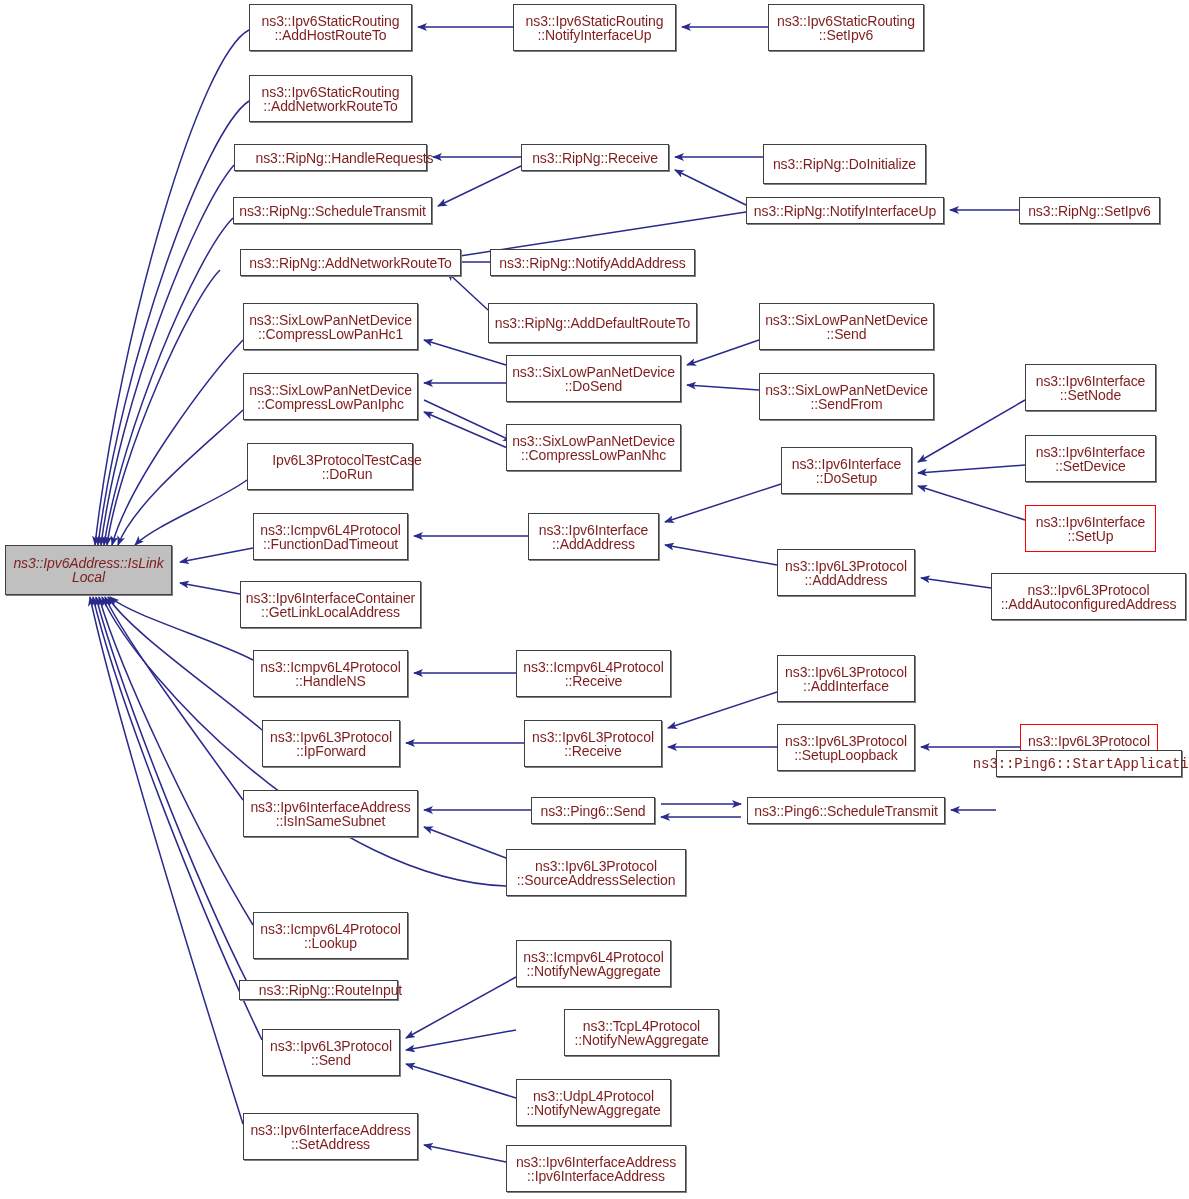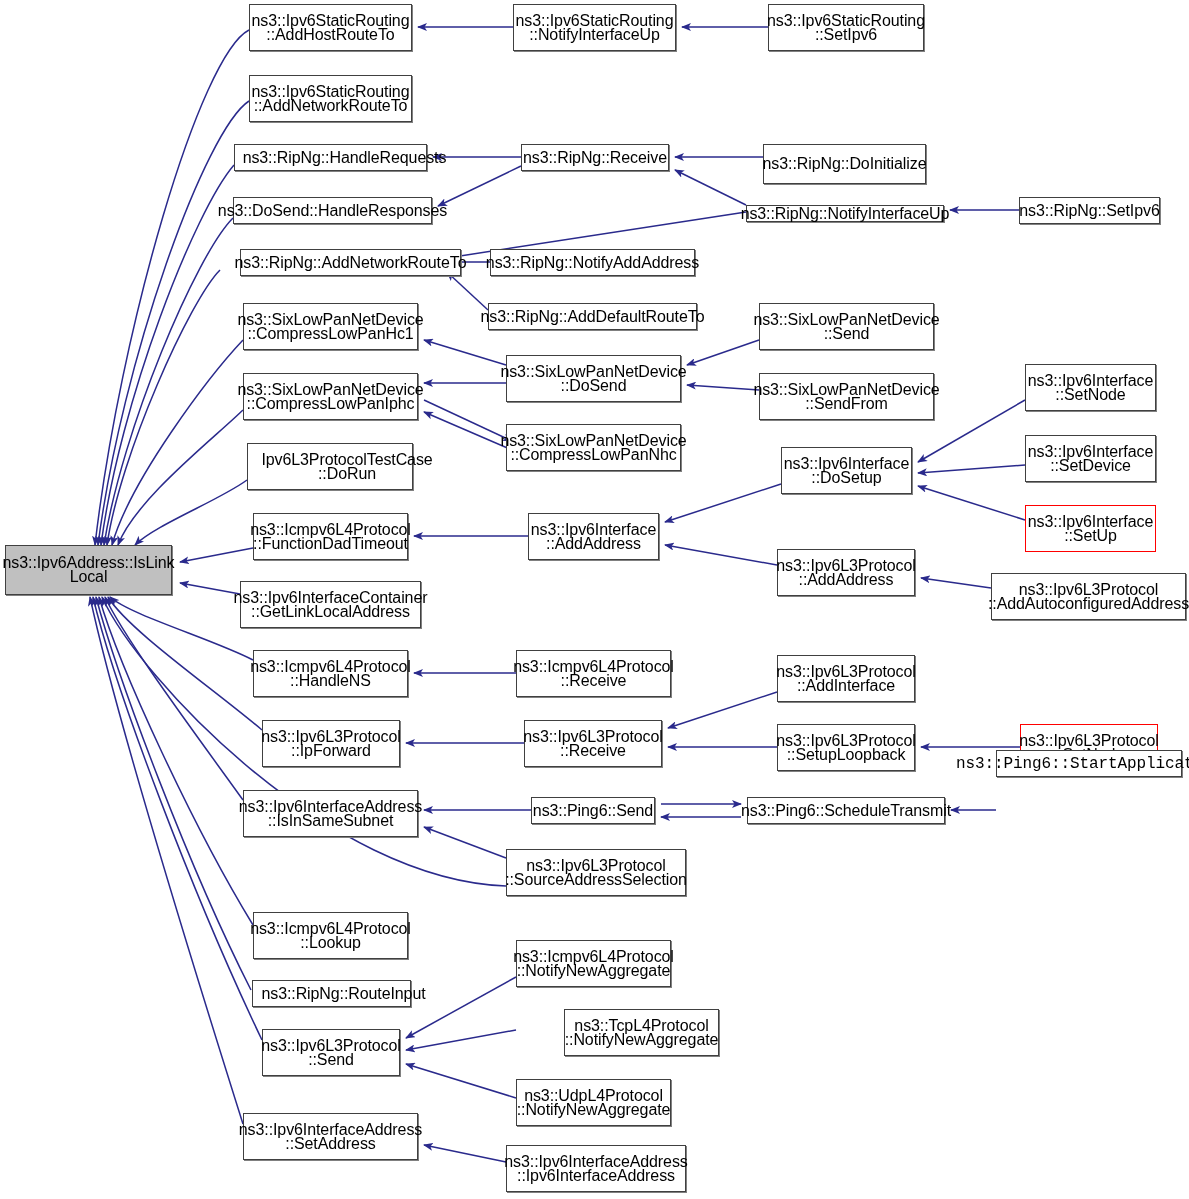--- a/index.html
+++ b/index.html
@@ -23,35 +23,36 @@
     top: 0;
     width: 1189px;
     height: 1199px;
     pointer-events: none;
   }
   .node {
     position: absolute;
     box-sizing: border-box;
     border: 1px solid #404040;
     background: #ffffff;
-    color: #000000;
-    font-size: 16px;
+    color: #7f1d1d;
+    font-size: 14px;
     line-height: 14px;
     display: flex;
     align-items: center;
     justify-content: center;
     text-align: center;
     white-space: pre-line;
     letter-spacing: -0.1px;
     box-shadow: 1px 1px 0 0 #808080;
     cursor: pointer;
   }
   .node.root {
     background: #c0c0c0;
     border: 1px solid #404040;
+    font-style: italic;
   }
   .node.highlight {
     border: 1px solid #ff0000;
     box-shadow: none;
   }
 </style>
 </head>
 <body>
 
 <div id="canvas">
@@ -118,50 +119,50 @@
       <path d="M 506,1162 L 424,1145" stroke="#2a2a8c" stroke-width="1.5" fill="none" marker-end="url(#ah)"></path>
     </svg>
   <div id="node-layer">
       <div class="node root" style="left: 5px; top: 545px; width: 167px; height: 50px;">ns3::Ipv6Address::IsLink
 Local</div>
       <div class="node" style="left: 249px; top: 4px; width: 163px; height: 47px;">ns3::Ipv6StaticRouting
 ::AddHostRouteTo</div>
       <div class="node" style="left: 249px; top: 75px; width: 163px; height: 47px;">ns3::Ipv6StaticRouting
 ::AddNetworkRouteTo</div>
       <div class="node" style="left: 234px; top: 144px; width: 193px; height: 27px; padding-left: 28px;">ns3::RipNg::HandleRequests</div>
-      <div class="node" style="left: 233px; top: 197px; width: 199px; height: 27px;">ns3::DoSend::HandleResponses</div>
+      <div class="node" style="left: 233px; top: 197px; width: 199px; height: 27px;">ns3::RipNg::ScheduleTransmit</div>
       <div class="node" style="left: 220px; top: 249px; width: 221px; height: 27px; margin-left: 20px;">ns3::RipNg::AddNetworkRouteTo</div>
       <div class="node" style="left: 243px; top: 303px; width: 175px; height: 47px;">ns3::SixLowPanNetDevice
 ::CompressLowPanHc1</div>
       <div class="node" style="left: 243px; top: 373px; width: 175px; height: 47px;">ns3::SixLowPanNetDevice
 ::CompressLowPanIphc</div>
       <div class="node" style="left: 247px; top: 443px; width: 166px; height: 47px; padding-left: 34px;">Ipv6L3ProtocolTestCase
 ::DoRun</div>
       <div class="node" style="left: 253px; top: 513px; width: 155px; height: 47px;">ns3::Icmpv6L4Protocol
 ::FunctionDadTimeout</div>
       <div class="node" style="left: 240px; top: 581px; width: 181px; height: 47px;">ns3::Ipv6InterfaceContainer
 ::GetLinkLocalAddress</div>
       <div class="node" style="left: 253px; top: 650px; width: 155px; height: 47px;">ns3::Icmpv6L4Protocol
 ::HandleNS</div>
       <div class="node" style="left: 262px; top: 720px; width: 138px; height: 47px;">ns3::Ipv6L3Protocol
 ::IpForward</div>
       <div class="node" style="left: 243px; top: 790px; width: 175px; height: 47px;">ns3::Ipv6InterfaceAddress
 ::IsInSameSubnet</div>
       <div class="node" style="left: 253px; top: 912px; width: 155px; height: 47px;">ns3::Icmpv6L4Protocol
 ::Lookup</div>
-      <div class="node" style="left: 252px; top: 980px; width: 159px; height: 27px; padding-left: 24px;">ns3::RipNg::RouteInput</div>
+      <div class="node" style="left: 239px; top: 980px; width: 159px; height: 20px; padding-left: 24px;">ns3::RipNg::RouteInput</div>
       <div class="node" style="left: 262px; top: 1029px; width: 138px; height: 47px;">ns3::Ipv6L3Protocol
 ::Send</div>
       <div class="node" style="left: 243px; top: 1113px; width: 175px; height: 47px;">ns3::Ipv6InterfaceAddress
 ::SetAddress</div>
       <div class="node" style="left: 513px; top: 4px; width: 163px; height: 47px;">ns3::Ipv6StaticRouting
 ::NotifyInterfaceUp</div>
       <div class="node" style="left: 521px; top: 144px; width: 148px; height: 27px;">ns3::RipNg::Receive</div>
       <div class="node" style="left: 490px; top: 249px; width: 205px; height: 27px;">ns3::RipNg::NotifyAddAddress</div>
-      <div class="node" style="left: 488px; top: 303px; width: 209px; height: 27px; text-align: center;">ns3::RipNg::AddDefaultRouteTo</div>
+      <div class="node" style="left: 488px; top: 303px; width: 209px; height: 40px; text-align: center;">ns3::RipNg::AddDefaultRouteTo</div>
       <div class="node" style="left: 506px; top: 355px; width: 175px; height: 47px;">ns3::SixLowPanNetDevice
 ::DoSend</div>
       <div class="node" style="left: 506px; top: 424px; width: 175px; height: 47px;">ns3::SixLowPanNetDevice
 ::CompressLowPanNhc</div>
       <div class="node" style="left: 528px; top: 513px; width: 131px; height: 47px;">ns3::Ipv6Interface
 ::AddAddress</div>
       <div class="node" style="left: 516px; top: 650px; width: 155px; height: 47px;">ns3::Icmpv6L4Protocol
 ::Receive</div>
       <div class="node" style="left: 524px; top: 720px; width: 138px; height: 47px;">ns3::Ipv6L3Protocol
 ::Receive</div>
@@ -172,21 +173,21 @@
 ::NotifyNewAggregate</div>
       <div class="node" style="left: 516px; top: 1009px; width: 155px; height: 47px; margin-left: 48px;">ns3::TcpL4Protocol
 ::NotifyNewAggregate</div>
       <div class="node" style="left: 516px; top: 1079px; width: 155px; height: 47px;">ns3::UdpL4Protocol
 ::NotifyNewAggregate</div>
       <div class="node" style="left: 506px; top: 1145px; width: 180px; height: 47px;">ns3::Ipv6InterfaceAddress
 ::Ipv6InterfaceAddress</div>
       <div class="node" style="left: 768px; top: 4px; width: 156px; height: 47px;">ns3::Ipv6StaticRouting
 ::SetIpv6</div>
       <div class="node" style="left: 763px; top: 144px; width: 163px; height: 40px;">ns3::RipNg::DoInitialize</div>
-      <div class="node" style="left: 746px; top: 205px; width: 198px; height: 17px;">ns3::RipNg::NotifyInterfaceUp</div>
+      <div class="node" style="left: 746px; top: 197px; width: 198px; height: 27px;">ns3::RipNg::NotifyInterfaceUp</div>
       <div class="node" style="left: 759px; top: 303px; width: 175px; height: 47px;">ns3::SixLowPanNetDevice
 ::Send</div>
       <div class="node" style="left: 759px; top: 373px; width: 175px; height: 47px;">ns3::SixLowPanNetDevice
 ::SendFrom</div>
       <div class="node" style="left: 781px; top: 447px; width: 131px; height: 47px;">ns3::Ipv6Interface
 ::DoSetup</div>
       <div class="node" style="left: 777px; top: 549px; width: 138px; height: 47px;">ns3::Ipv6L3Protocol
 ::AddAddress</div>
       <div class="node" style="left: 777px; top: 655px; width: 138px; height: 47px;">ns3::Ipv6L3Protocol
 ::AddInterface</div>

